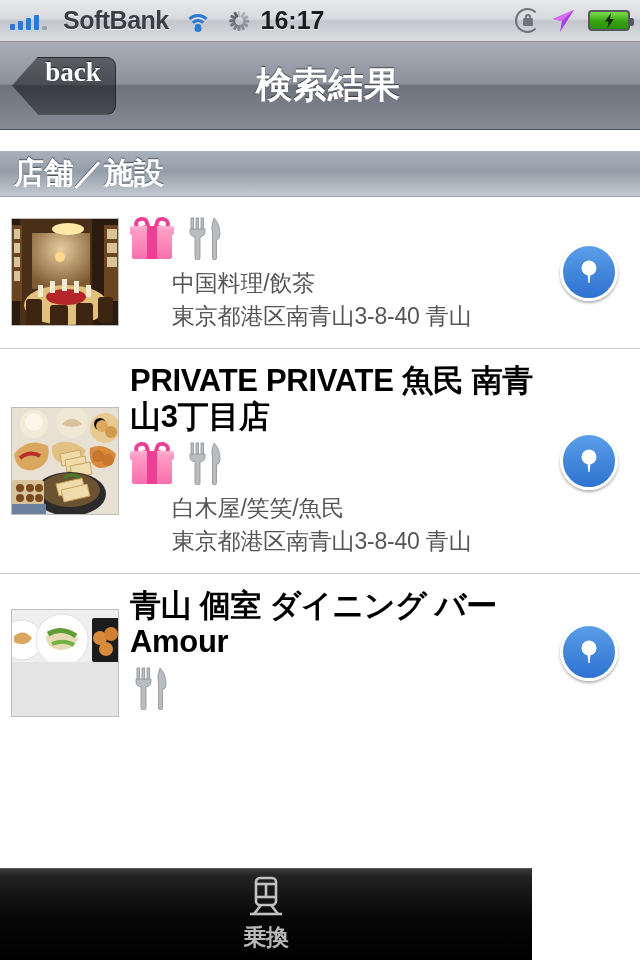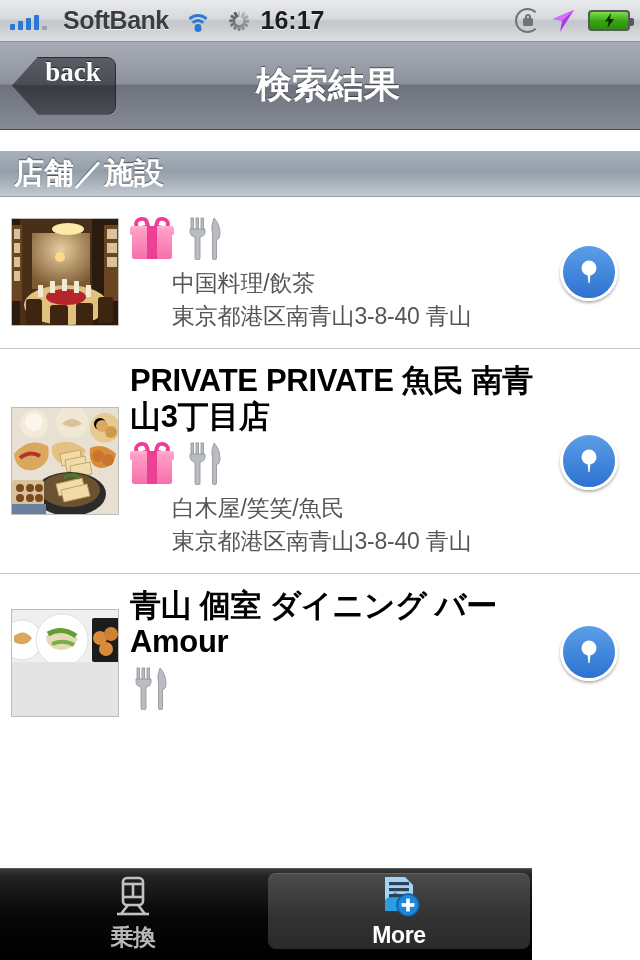--- a/index.html
+++ b/index.html
@@ -483,36 +483,17 @@
             <line x1="16" y1="30" x2="9" y2="39"></line>
             <line x1="26" y1="30" x2="33" y2="39"></line>
             <line x1="5" y1="39" x2="37" y2="39"></line>
           </g>
         </svg>
       </div>
       <div class="lb">乗換</div>
     </div>
 
 
-    <div class="tab selected">
-      <div class="ic">
-        <svg width="44" height="44" viewBox="0 0 44 44">
-          <path d="M8 3 h20 l8 8 v26 h-28 z" fill="#9fd6f7"></path>
-          <path d="M8 26 l10 -8 l18 12 v7 h-28 z" fill="#2a9fe0"></path>
-          <g fill="#2f3f55">
-            <rect x="12" y="8" width="20" height="3.2"></rect>
-              <rect x="12" y="14" width="20" height="3.2"></rect>
-            <rect x="12" y="20" width="14" height="3.2"></rect>
-          </g>
-          <circle cx="31" cy="31" r="11" fill="#1c86d8" stroke="#0f5ea3" stroke-width="1.5"></circle>
-          <g fill="#ffffff">
-            <rect x="29.2" y="24.5" width="3.6" height="13"></rect>
-              <rect x="24.5" y="29.2" width="13" height="3.6"></rect>
-          </g>
-        </svg>
-      </div>
-      <div class="lb">More</div>
-    </div>
 
 
   </div>
 
 </div>
 
 </body></html>

